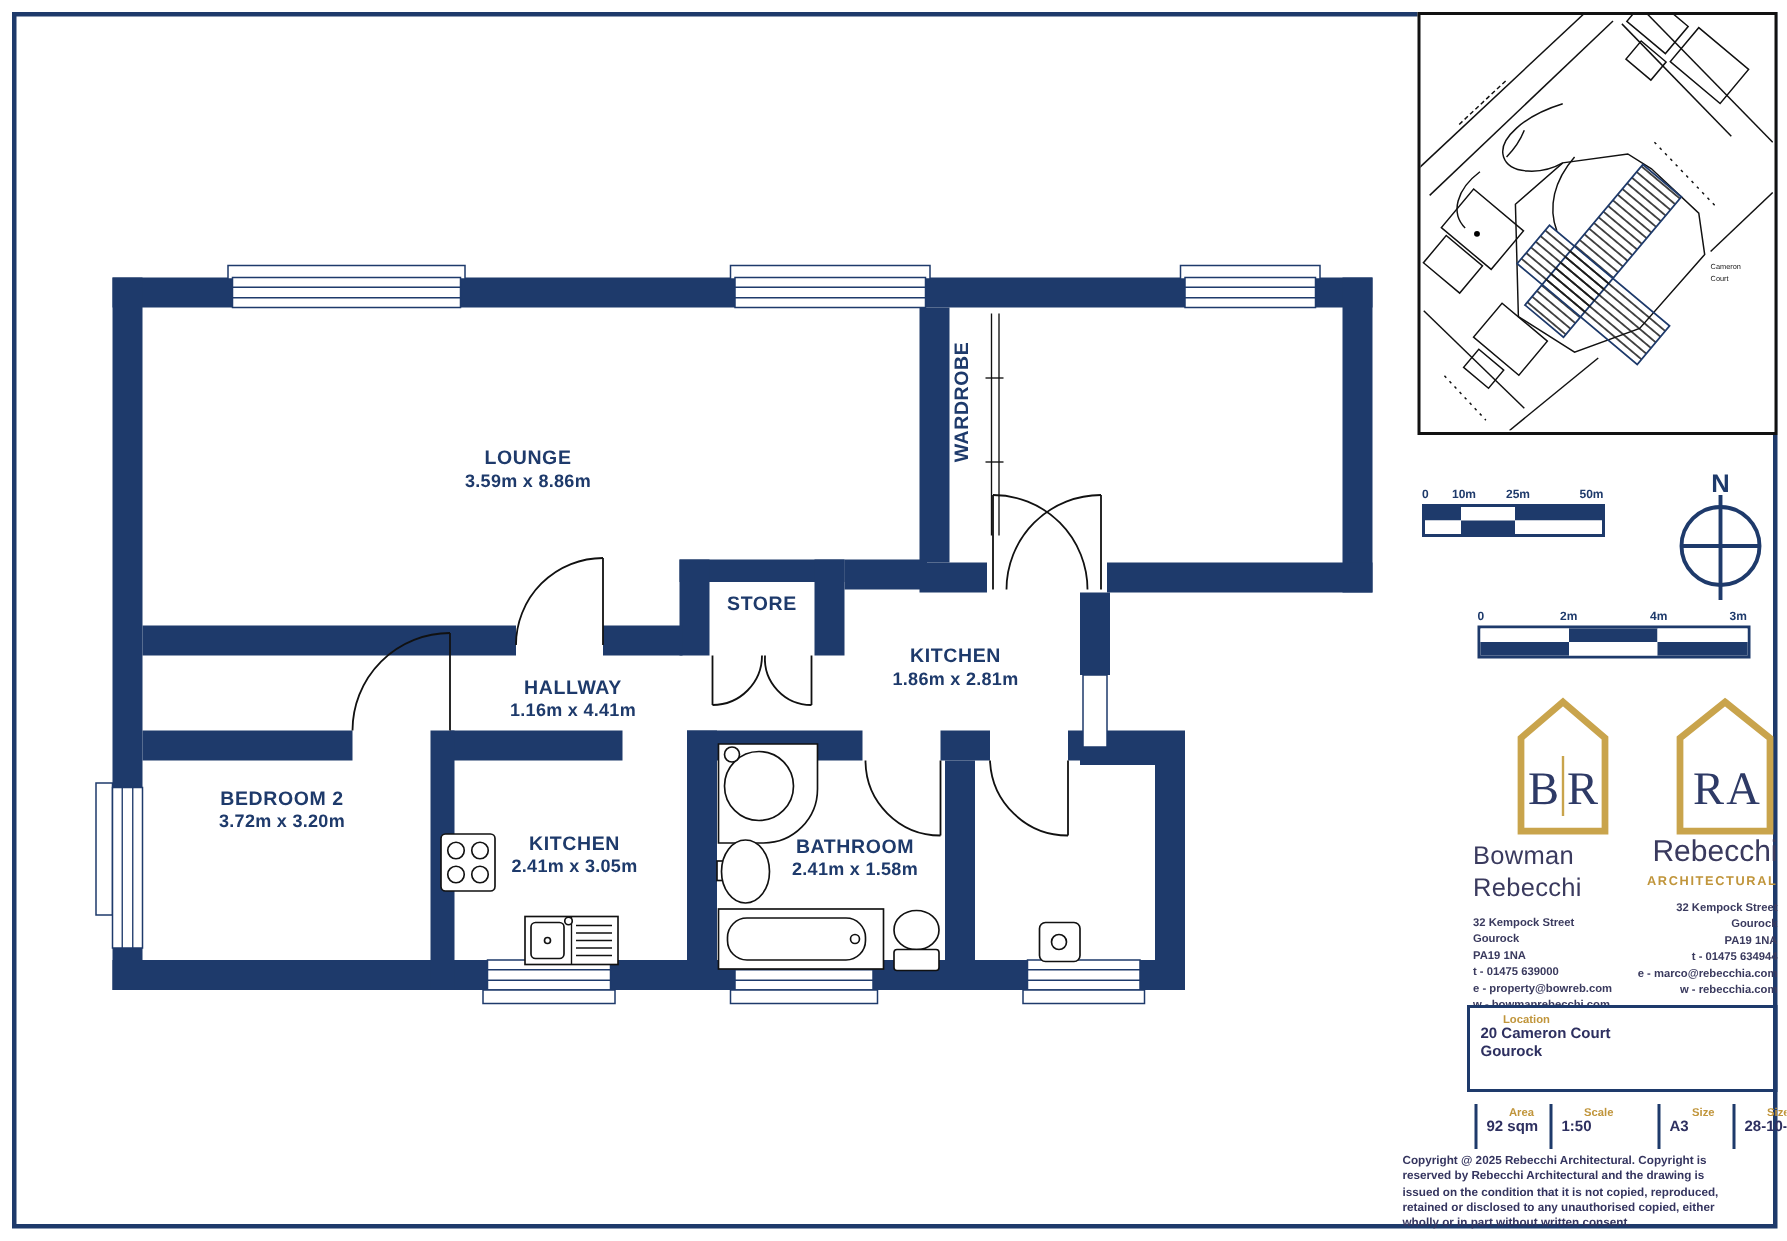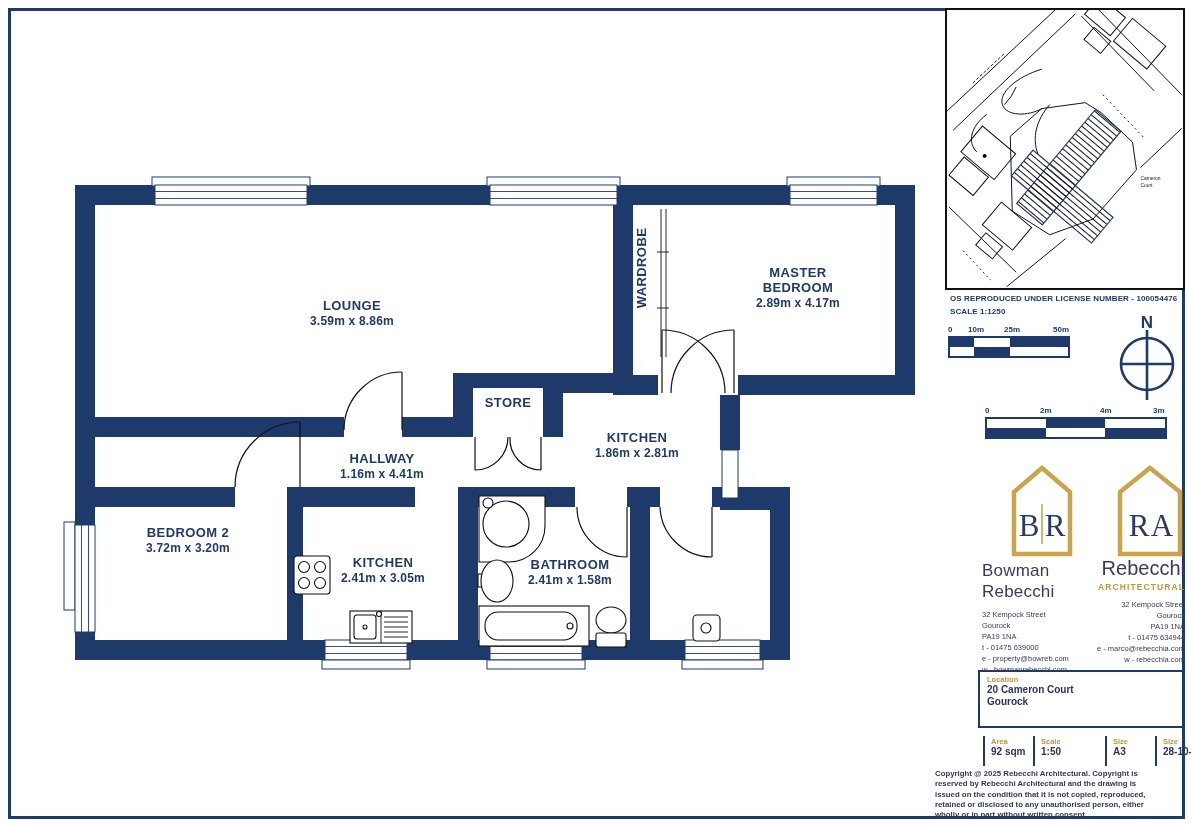--- a/index.html
+++ b/index.html
@@ -46,28 +46,28 @@
 
   .north { position:absolute; left:1114px; top:308px; }
 
   .logo { position:absolute; top:464px; }
   .logo-house { stroke:#C9A44C; stroke-width:4.5; fill:none; }
   .logo-letters { font-family:"Liberation Serif", serif; font-size:31px; fill:#2E3A66; }
   .logo-div { stroke:#C9A44C; stroke-width:1.6; }
 
   .brand-left { position:absolute; left:982px; top:560px; color:#3A3A5E; }
   .brand-left .brand-name { font-size:17px; line-height:21px; letter-spacing:.2px; }
-  .addr { font-size:7.5px; font-weight:normal; line-height:11px; margin-top:7px; }
+  .addr { font-size:7.5px; font-weight:bold; line-height:11px; margin-top:7px; }
   .brand-right { position:absolute; right:6px; top:556px; text-align:right; color:#3A3A5E; }
   .brand-right .brand-name { font-size:20px; line-height:24px; }
   .brand-sub { color:#C0953B; font-size:8.5px; font-weight:bold; letter-spacing:1.1px; margin-top:2px; }
 
   .loc-box { position:absolute; left:978px; top:670px; width:207px; height:58px;
              border:2.5px solid #1E3A6B; padding:3px 0 0 7px; }
-  .gold-label { color:#C0953B; font-size:7.5px; font-weight:bold; }
+  .gold-label { color:#C0953B; font-size:7.5px; font-weight:bold;margin-left:15px; }
   .navy-val { color:#2E3060; font-size:10px; font-weight:bold; line-height:12px; }
 
   .info-table { position:absolute; left:983px; top:736px; display:flex;justify-content:center; }
   .info-cell { border-left:2.5px solid #1E3A6B; padding:1px 0 0 6px; height:30px; }
 
   .copyright { position:absolute; right:6px; top:769px; width:250px; 
                color:#35355F; font-size:7.8px; font-weight:bold; line-height:10.3px; }
 </style>
 </head>
 <body>
@@ -222,24 +222,20 @@
     </g>
     <g>
       <rect class="fix" x="693" y="615" width="27" height="26" rx="4"></rect>
       <circle class="fix" cx="706" cy="628" r="5"></circle>
     </g>
   </svg>
 
   <div class="room-label" style="left:352px;top:313px">
     <div class="room-name">LOUNGE</div>
     <div class="room-dims">3.59m x 8.86m</div>
-  </div>
-  <div class="room-label" style="left:798px;top:288px;width:100px">
-    <div class="room-name">MASTER BEDROOM</div>
-    <div class="room-dims">2.89m x 4.17m</div>
   </div>
   <div class="room-label vertical" style="left:641px;top:268px">
     <div class="room-name">WARDROBE</div>
   </div>
   <div class="room-label" style="left:508px;top:402px">
     <div class="room-name">STORE</div>
   </div>
   <div class="room-label" style="left:382px;top:466px">
     <div class="room-name">HALLWAY</div>
     <div class="room-dims">1.16m x 4.41m</div>
@@ -299,24 +295,20 @@
         <rect x="48" y="238" width="22" height="16"></rect>
       </g>
       <path d="M 16,244 L 44,274" stroke-width="8" stroke-dasharray="1.8 3.2"></path>
       <path d="M 2,200 L 70,266"></path>
       <path d="M 60,281 L 120,232"></path>
       <text x="196" y="172">Cameron</text>
       <text x="196" y="180">Court</text>
     </svg>
   </div>
 
-  <div class="os-block">
-    <div>OS REPRODUCED UNDER LICENSE NUMBER - 100054476</div>
-    <div>SCALE 1:1250</div>
-  </div>
 
   <div class="sitebar">
     <div class="bar-ticks">
       <span style="left:0">0</span>
       <span style="left:20px">10m</span>
       <span style="left:56px">25m</span>
       <span style="left:105px">50m</span>
     </div>
     <div class="bar">
       <div class="bar-row">
@@ -421,16 +413,16 @@
     <div class="info-cell" style="width:51px">
       <div class="gold-label">Size</div>
       <div class="navy-val">28-10-25</div>
     </div>
   </div>
 
   <div class="copyright">
     <div>Copyright @ 2025 Rebecchi Architectural. Copyright is</div>
     <div>reserved by Rebecchi Architectural and the drawing is</div>
     <div>issued on the condition that it is not copied, reproduced,</div>
-    <div>retained or disclosed to any unauthorised person, either</div>
+    <div>retained or disclosed to any unauthorised copied, either</div>
     <div>wholly or in part without written consent.</div>
   </div>
 </div>
 
 </body></html>

